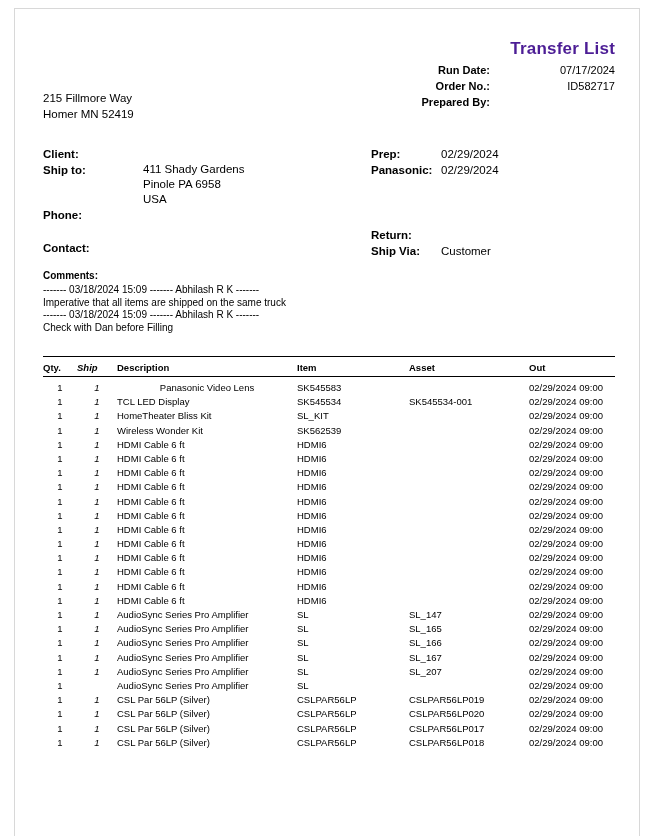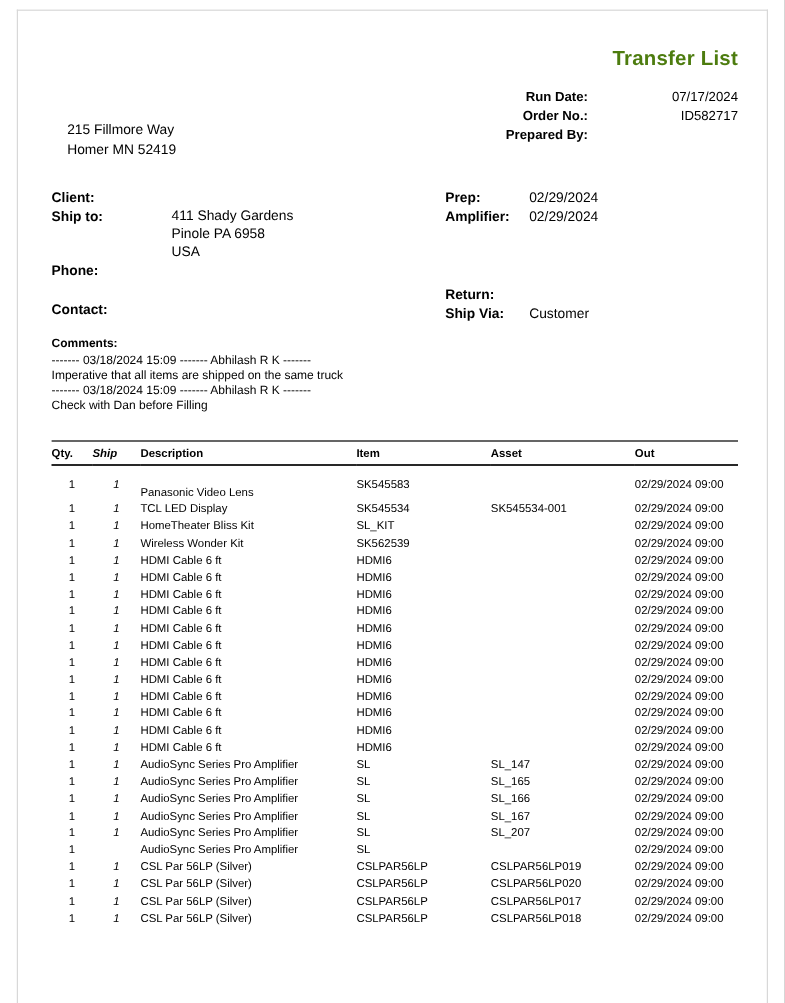--- a/index.html
+++ b/index.html
@@ -32,23 +32,23 @@
   .inner {
     position: absolute;
     left: 28px;
     top: 30px;
     width: 572px;
   }
   .doc-title {
     text-align: right;
     font-size: 17px;
     font-weight: bold;
-    color: #4d7c0f;
+    color: #4c1d95;
     letter-spacing: 0.2px;
-    margin-bottom: 16px;
+    margin-bottom: 5px;
   }
   .meta-block {
     position: relative;
     height: 54px;
   }
   .meta-row {
     position: absolute;
     right: 0;
     width: 260px;
     font-size: 11px;
@@ -61,21 +61,21 @@
     text-align: right;
     font-weight: bold;
   }
   .meta-row .val {
     position: absolute;
     right: 0;
     text-align: left;
   }
   .addr {
     position: absolute;
-    left: 13px;
+    left: 0;
     top: 26px;
     font-size: 11.5px;
     line-height: 16px;
     color: #000;
   }
 
   .section {
     position: relative;
     margin-top: 28px;
   }
@@ -211,21 +211,21 @@
           <div class="kv" style="margin-top:17px;">
             <span class="k">Contact:</span><span class="v"></span>
           </div>
         </div>
 
         <div class="col-right">
           <div class="kv">
             <span class="k wide">Prep:</span><span class="v">02/29/2024</span>
           </div>
           <div class="kv">
-            <span class="k wide">Amplifier:</span><span class="v">02/29/2024</span>
+            <span class="k wide">Panasonic:</span><span class="v">02/29/2024</span>
           </div>
           <div class="kv" style="margin-top:49px;">
             <span class="k wide">Return:</span><span class="v"></span>
           </div>
           <div class="kv">
             <span class="k wide">Ship Via:</span><span class="v">Customer</span>
           </div>
         </div>
       </div>
 
@@ -250,21 +250,21 @@
             <th class="c-desc">Description</th>
             <th class="c-item">Item</th>
             <th class="c-asset">Asset</th>
             <th class="c-out">Out</th>
           </tr>
         </thead>
         <tbody id="items-body">
             <tr style="padding-top: 4px;">
               <td class="c-qty" style="padding-top: 5px;">1</td>
               <td class="c-ship" style="padding-top: 5px;">1</td>
-              <td class="c-desc" style="padding-top: 17px;">Panasonic Video Lens</td>
+              <td class="c-desc" style="padding-top: 5px; text-align: center;">Panasonic Video Lens</td>
               <td class="c-item" style="padding-top: 5px;">SK545583</td>
               <td class="c-asset" style="padding-top: 5px;"></td>
               <td class="c-out" style="padding-top: 5px;">02/29/2024 09:00</td>
             </tr>
             <tr>
               <td class="c-qty">1</td>
               <td class="c-ship">1</td>
               <td class="c-desc">TCL LED Display</td>
               <td class="c-item">SK545534</td>
               <td class="c-asset">SK545534-001</td>

